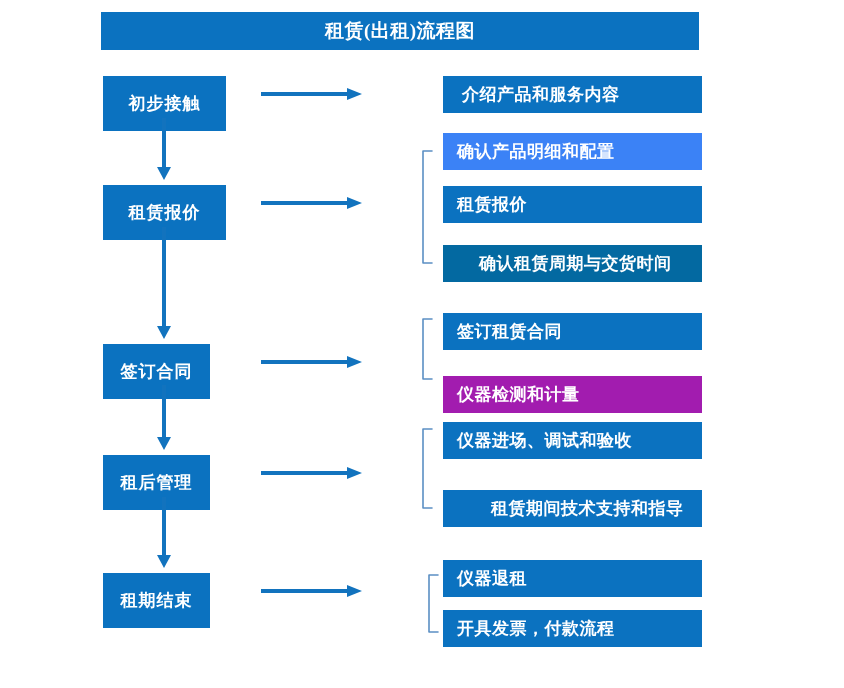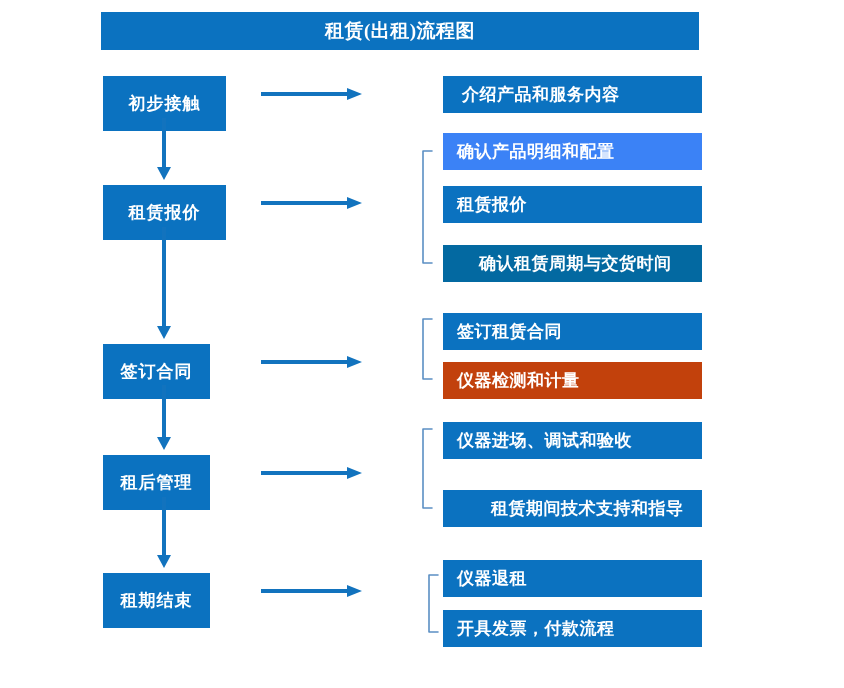--- a/index.html
+++ b/index.html
@@ -180,20 +180,20 @@
           <path d="M13 1 L4 1 L4 58 L13 58" fill="none" stroke="#5B8FC4" stroke-width="1.6" stroke-linecap="round" stroke-linejoin="round"></path>
         </svg>
       </div>
     </div>
   <div id="details-layer">
       <div class="detail-box" style="top: 76px; background: rgb(11, 114, 192); color: rgb(255, 255, 255); padding-left: 19px;">介绍产品和服务内容</div>
       <div class="detail-box" style="top: 133px; background: #3b82f6; color: rgb(255, 255, 255);">确认产品明细和配置</div>
       <div class="detail-box" style="top: 186px; background: rgb(11, 114, 192); color: rgb(255, 255, 255);">租赁报价</div>
       <div class="detail-box" style="top: 245px; background: #0369a1; color: rgb(255, 255, 255); padding-left: 36px;">确认租赁周期与交货时间</div>
       <div class="detail-box" style="top: 313px; background: rgb(11, 114, 192); color: rgb(255, 255, 255);">签订租赁合同</div>
-      <div class="detail-box" style="top: 362px; background: #c2410c; color: rgb(255, 255, 255);">仪器检测和计量</div>
+      <div class="detail-box" style="top: 376px; background: #a21caf; color: rgb(255, 255, 255);">仪器检测和计量</div>
       <div class="detail-box" style="top: 422px; background: rgb(11, 114, 192); color: rgb(255, 255, 255);">仪器进场、调试和验收</div>
       <div class="detail-box" style="top: 490px; background: rgb(11, 114, 192); color: rgb(255, 255, 255); padding-left: 48px;">租赁期间技术支持和指导</div>
       <div class="detail-box" style="top: 560px; background: rgb(11, 114, 192); color: rgb(255, 255, 255);">仪器退租</div>
       <div class="detail-box" style="top: 610px; background: rgb(11, 114, 192); color: rgb(255, 255, 255);">开具发票，付款流程</div>
     </div>
 
 </div>
 
 </body></html>

